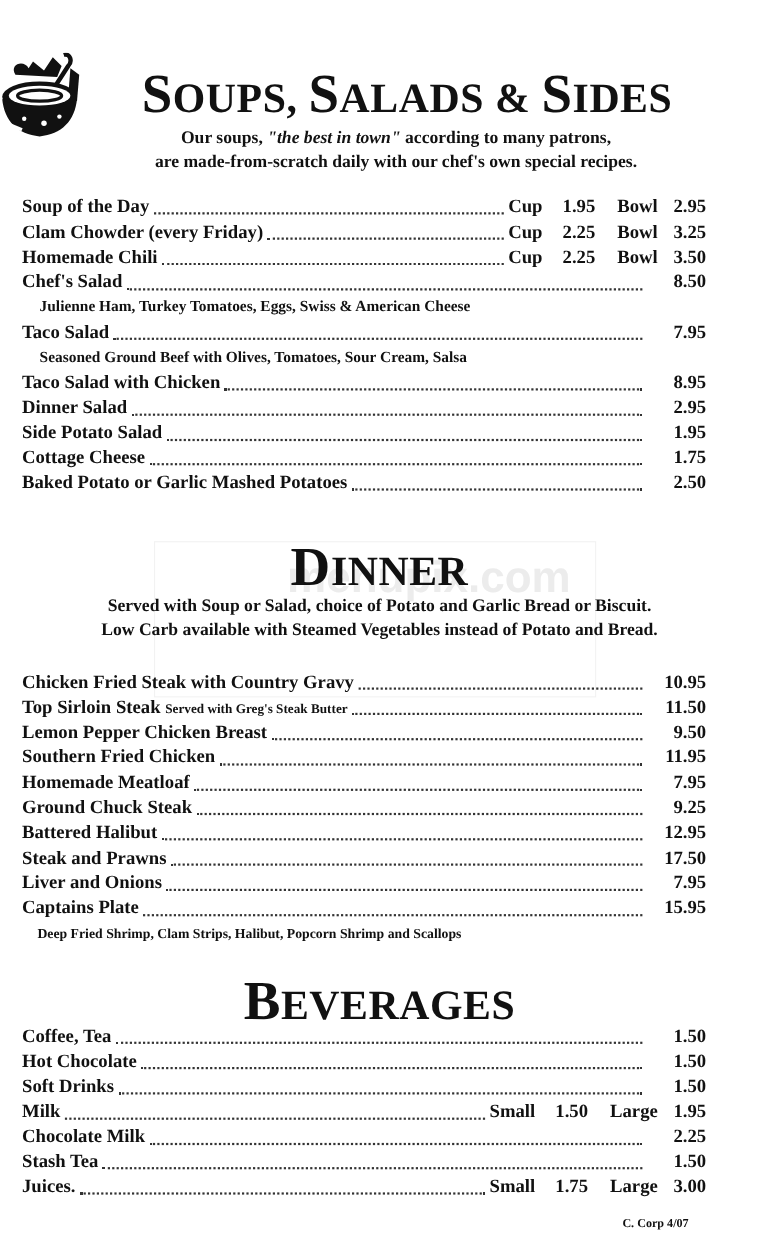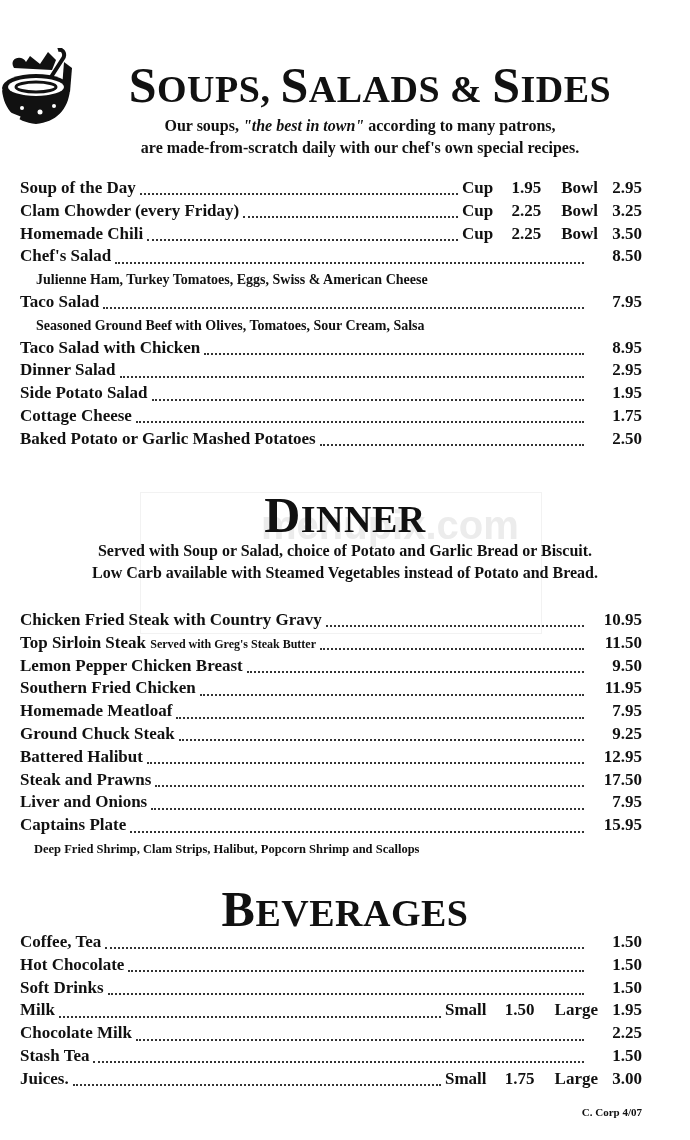--- a/index.html
+++ b/index.html
@@ -39,21 +39,21 @@
   .row .price { flex: 0 0 auto; width: 54px; text-align: right; }
 
   .desc { height: 22.8px; font-size: 14px; font-weight: bold; padding-left: 16px;
           line-height: 22.8px; white-space: nowrap; }
   .desc.small { font-size: 12.5px; padding-left: 14px; }
 
   .items-soups { top: 178px; }
   .items-dinner { top: 594px; margin-top: 16px; }
   .items-bev { top: 932px; }
 
-  .footer { position: absolute; right: 48px; top: 1106px; font-size: 11px;
+  .footer { position: absolute; right: 64px; top: 1106px; font-size: 11px;
             font-weight: bold; color: #111; }
 
   .watermark { position: absolute; left: 140px; top: 492px; width: 400px; height: 140px;
                border: 1px solid #f2f2f2; pointer-events: none; text-align: right; }
   .watermark span { position: absolute; left: 120px; top: 10px; font-size: 40px;
                     font-family: "Liberation Sans", sans-serif; color: #ececec;
                     font-weight: bold; }
 </style>
 </head>
 <body>

